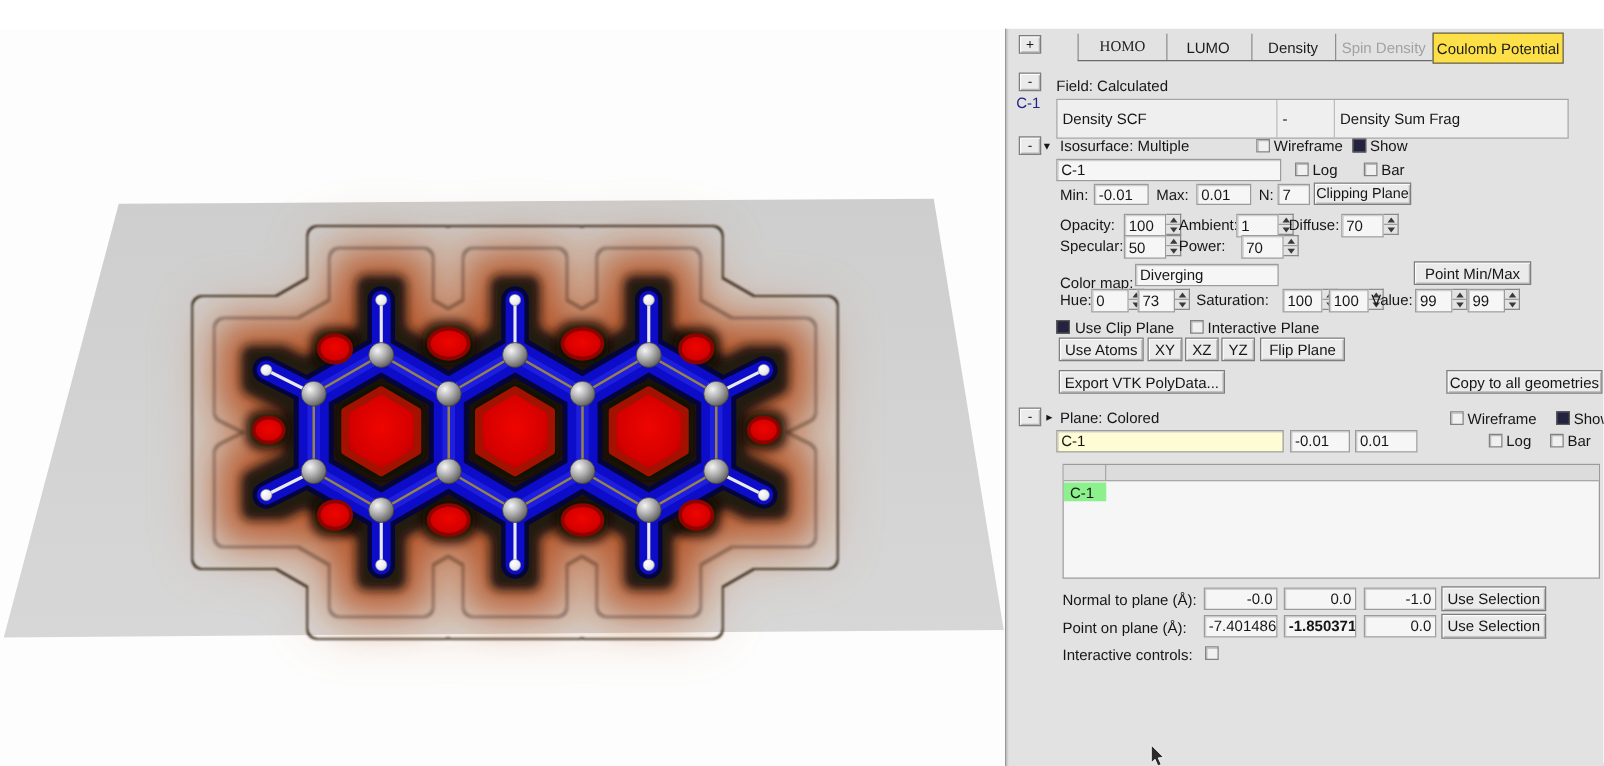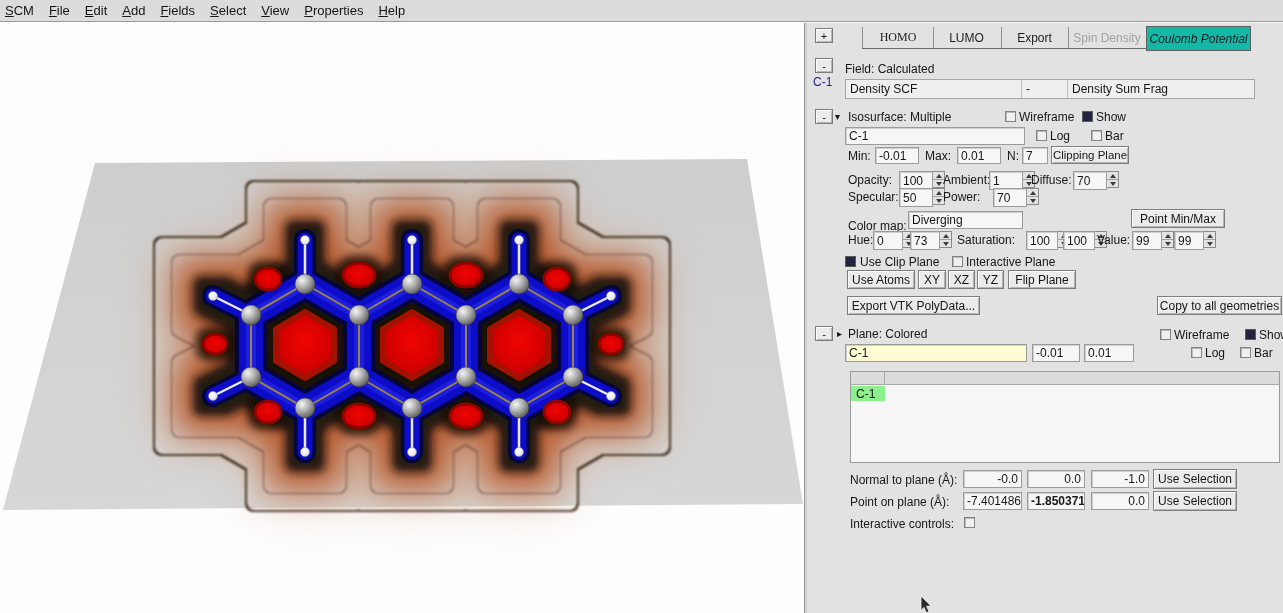--- a/index.html
+++ b/index.html
@@ -36,56 +36,45 @@
   .sp i.up{border-bottom:1px solid #9d9d9d;}
   .sp i::after{content:"";position:absolute;left:50%;top:50%;transform:translate(-50%,-50%);
       width:0;height:0;border-left:3px solid transparent;border-right:3px solid transparent;}
   .sp i.up::after{border-bottom:4px solid #3a3a3a;}
   .sp i.dn::after{border-top:4px solid #3a3a3a;}
   
   .tab{position:absolute;top:4px;height:21px;display:flex;align-items:center;justify-content:center;
        border-right:1px solid #8f8f8f;color:#1d1d1d;}
   .tab.first{border-left:1px solid #8f8f8f;}
   .tab.disabled{color:#a2a2a2;}
-  .tab.active{top:3px;height:23px;border:1px solid #5f5f5f;background:#14b8a6;z-index:2;font-style:italic;}
+  .tab.active{top:3px;height:23px;border:1px solid #5f5f5f;background:#fde047;z-index:2;}
   #tabline{position:absolute;left:55px;top:25px;width:387px;height:1px;background:#6a6a6a;}
   
   .mini{font-size:11px;}
   
-  #fieldstrip{left:38px;top:56px;width:410px;height:20px;display:flex;background:#efefef;
+  #fieldstrip{left:38px;top:56px;width:410px;height:32px;display:flex;background:#efefef;
       border:1px solid #a5a5a5;}
   #fieldstrip div{display:flex;align-items:center;padding:0 4px;height:100%;box-sizing:border-box;}
   #fieldstrip .c1{width:176px;border-right:1px solid #bdbdbd;}
   #fieldstrip .c2{width:46px;border-right:1px solid #bdbdbd;}
   
   #listbox{left:43px;top:348px;width:430px;height:92px;background:#f6f6f6;border:1px solid #9b9b9b;}
   #listhead{position:absolute;left:0;top:0;width:100%;height:13px;background:#dcdcdc;
       border-bottom:1px solid #a8a8a8;box-sizing:border-box;}
   #listhead .hc{position:absolute;left:0;top:0;width:34px;height:100%;border-right:1px solid #a8a8a8;box-sizing:border-box;}
   #listitem{position:absolute;left:0;top:14px;width:34px;height:15px;background:#8cf08c;
       display:flex;align-items:center;padding-left:5px;box-sizing:border-box;}
   .geomlabel{color:#22228a;font-size:12px;}
   u{text-decoration:underline;}
 </style>
 </head>
 <body>
 
 <div id="app">
 
-  <div id="menubar">
-    <span><u>S</u>CM</span>
-    <span><u>F</u>ile</span>
-    <span><u>E</u>dit</span>
-    <span><u>A</u>dd</span>
-    <span><u>F</u>ields</span>
-    <span><u>S</u>elect</span>
-    <span><u>V</u>iew</span>
-    <span><u>P</u>roperties</span>
-    <span><u>H</u>elp</span>
-  </div>
 
   <div id="canvas">
     <svg width="804" height="590" viewBox="0 0 804 590">
       <defs>
         <linearGradient id="planeGrad" x1="0" y1="0" x2="0" y2="1">
           <stop offset="0" stop-color="#cecece"></stop>
             <stop offset="1" stop-color="#d7d7d7"></stop>
         </linearGradient>
         <radialGradient id="cGrad" cx="0.35" cy="0.32" r="0.75">
           <stop offset="0" stop-color="#f5f5f5"></stop>
@@ -215,21 +204,21 @@
       </g>
     </svg>
   </div>
 
   <div id="sash"></div>
 
   <div id="panel">
 
     <div class="tab first" style="left:55px;width:70px;font-family:Liberation Serif, serif;">HOMO</div>
     <div class="tab" style="left:125px;width:69px;">LUMO</div>
-    <div class="tab" style="left:194px;width:67px;">Export</div>
+    <div class="tab" style="left:194px;width:67px;">Density</div>
     <div class="tab disabled" style="left:261px;width:78px;">Spin Density</div>
     <div class="tab active" style="left:339px;width:103px;">Coulomb Potential</div>
     <div id="tabline"></div>
 
     <div class="btn mini a" style="left:8px;top:5px;width:18px;height:15px;">+</div>
     <div class="btn mini a" style="left:8px;top:35px;width:18px;height:15px;">-</div>
     <div class="lab geomlabel a" style="left:6px;top:51px;">C-1</div>
 
     <div class="lab a" style="left:38px;top:38px;">Field: Calculated</div>
     <div id="fieldstrip" class="a">

